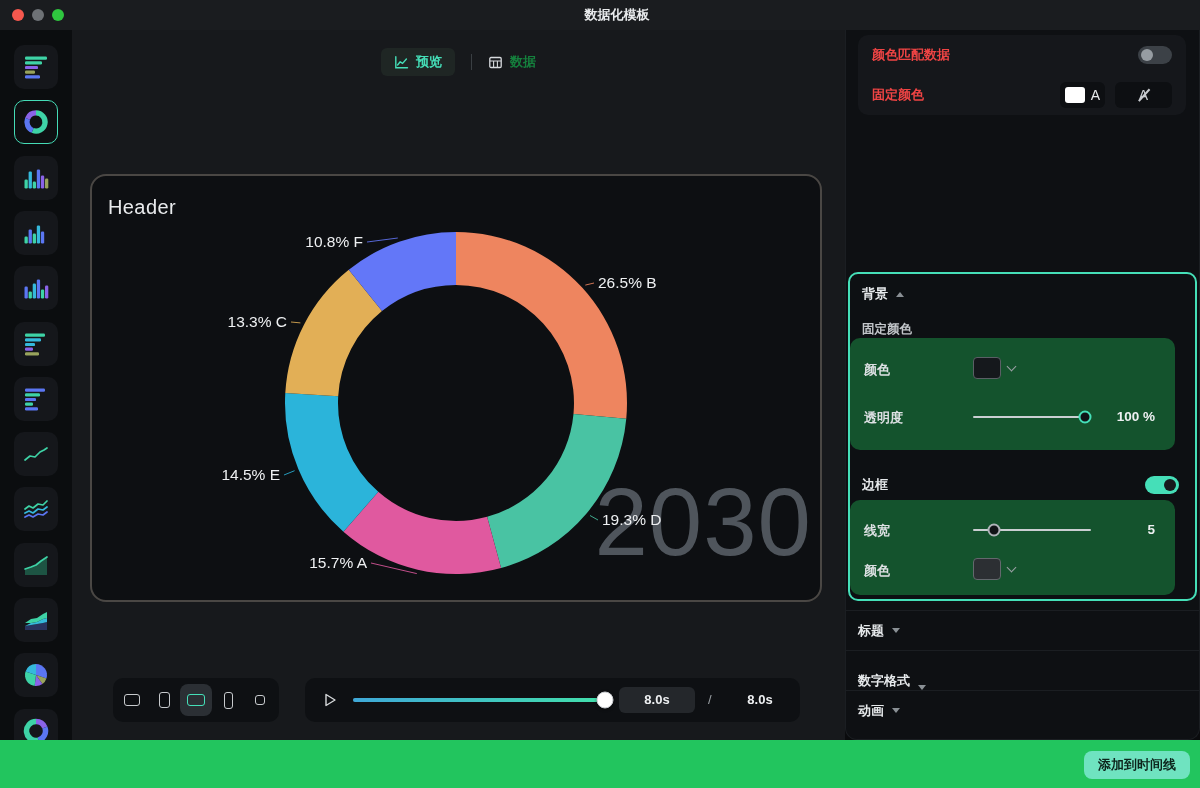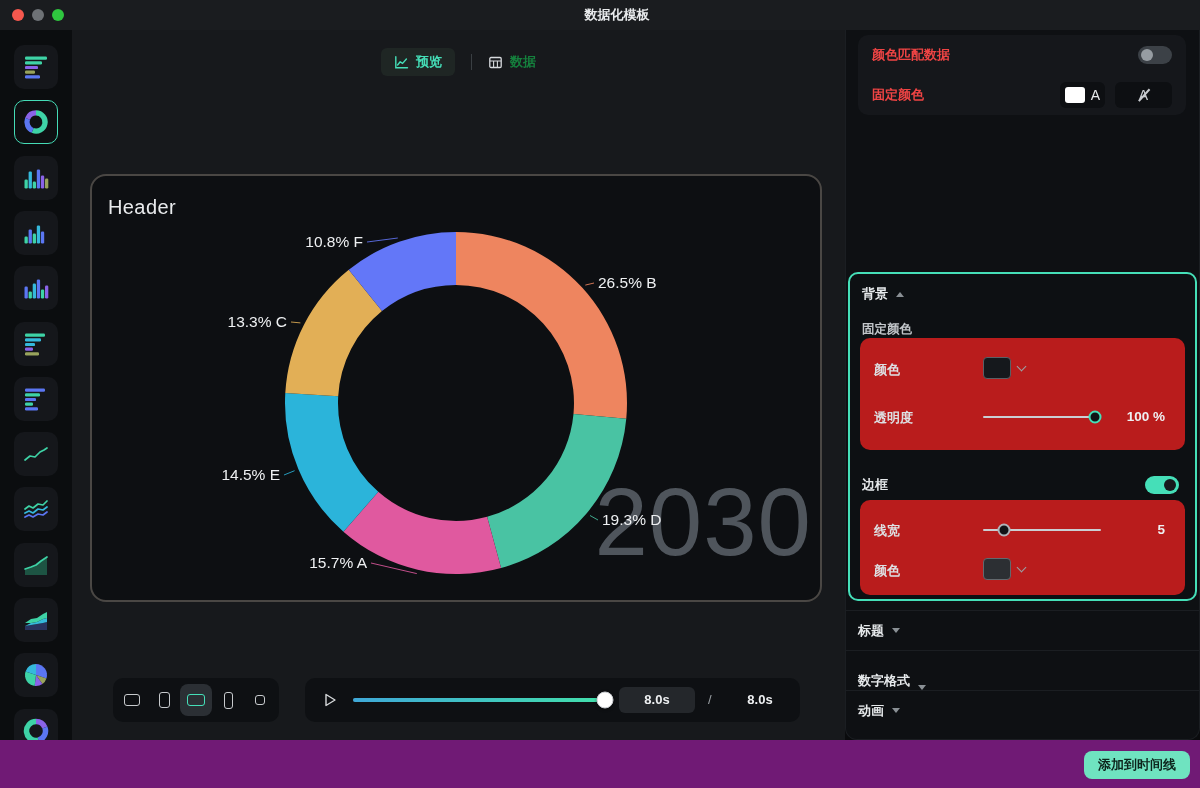--- a/index.html
+++ b/index.html
@@ -83,36 +83,36 @@
     justify-content:center;font-size:14px;cursor:pointer;}
   .style-btn.active{background:#26292e;color:#45dfb8;font-weight:700;}
   .style-btn.italic{font-style:italic;font-family:"Liberation Serif",serif;}
   .style-btn.underline span{text-decoration:underline;}
 
   .bg-group{position:absolute;left:2px;top:242px;width:349px;height:329px;border:2px solid #45dfb8;
     border-radius:10px;box-sizing:border-box;background:#0d1013;}
   .arr-up{width:0;height:0;border-left:4px solid transparent;border-right:4px solid transparent;border-bottom:5px solid #8a9095;}
   .arr-down{width:0;height:0;border-left:4px solid transparent;border-right:4px solid transparent;border-top:5px solid #8a9095;}
   .bg-sub{position:absolute;left:12px;top:47px;font-size:12.5px;color:#c2c6ca;font-weight:600;}
-  .inner-card{position:absolute;left:10px;width:325px;background:#b91c1c;border-radius:10px;}
+  .inner-card{position:absolute;left:0;width:325px;background:#14532d;border-radius:10px;}
   .ic-label{position:absolute;left:14px;font-size:13px;color:#dde0e3;font-weight:600;}
   .swatch-ctl{position:absolute;left:123px;display:flex;align-items:center;gap:7px;cursor:pointer;}
   .cv-swatch{width:28px;height:22px;border-radius:4px;box-sizing:border-box;}
   .mini-slider{position:absolute;left:123px;width:118px;height:2px;background:#caced2;border-radius:1px;cursor:pointer;}
   .mini-slider .handle{position:absolute;top:50%;width:13px;height:13px;border-radius:50%;background:#101316;
     transform:translate(-50%,-50%);box-sizing:border-box;cursor:grab;}
   .mini-slider.teal .handle{border:2px solid #45dfb8;}
   .mini-slider.gray .handle{border:2px solid #aeb3b8;}
   .ic-value{position:absolute;right:20px;font-size:13.5px;color:#eef0f2;font-weight:700;text-align:right;}
 
   .collapse-row{position:absolute;left:0;width:100%;height:40px;border-top:1px solid #1b1e22;display:flex;
     align-items:center;gap:8px;padding:0 18px 0 12px;box-sizing:border-box;cursor:pointer;}
 
   
-  .bottombar{position:absolute;top:740px;left:0;right:0;height:48px;background:#701a75;}
+  .bottombar{position:absolute;top:740px;left:0;right:0;height:48px;background:#22c55e;}
   .add-btn{position:absolute;right:10px;top:11px;height:28px;padding:0 14px;background:#6fe3c0;color:#0d241c;
     font-size:13px;font-weight:700;border:none;border-radius:8px;cursor:pointer;font-family:inherit;}
 </style>
 </head>
 <body>
 
 <div class="window">
 
   <div class="titlebar">
     <div class="lights">

